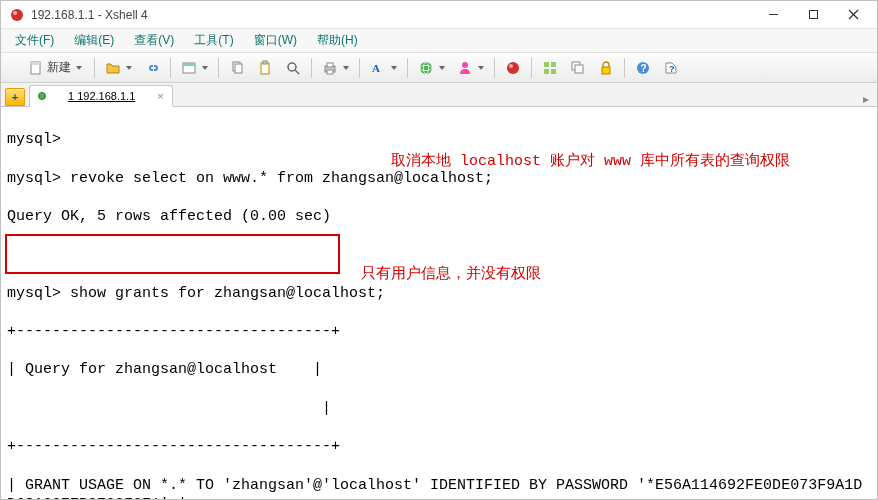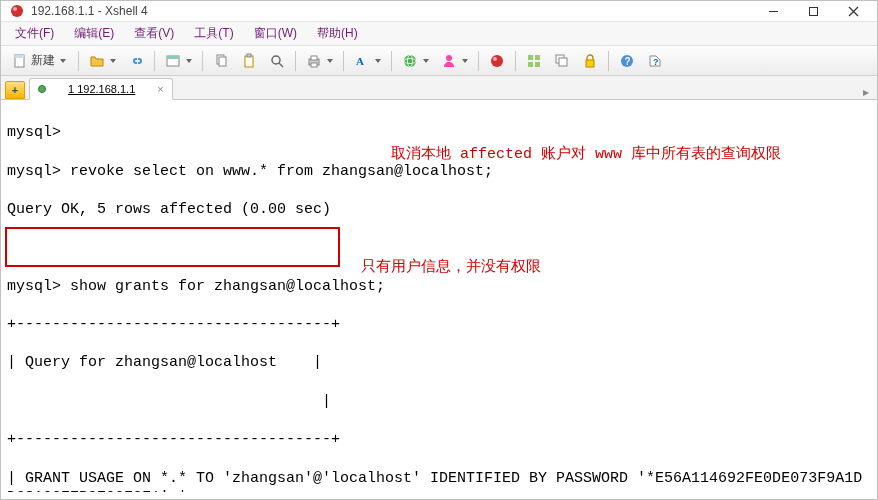--- a/index.html
+++ b/index.html
@@ -8,21 +8,21 @@
     font-size: 12px;
     background: #ffffff;
     width: 878px;
     height: 500px;
     overflow: hidden;
     position: relative;
     border: 1px solid #c0c0c0;
   }
   
   .titlebar {
-    height: 21px;
+    height: 28px;
     background: #ffffff;
     display: flex;
     align-items: center;
     padding: 0 4px 0 8px;
     border-bottom: 1px solid #e5e5e5;
     justify-content: flex-end;
   }
   .titlebar .app-icon { width: 16px; height: 16px; margin-right: 6px; }
   .titlebar .title { flex: 1; color: #444; font-size: 12px; }
   .win-controls { display: flex; gap: 0; }
@@ -31,29 +31,29 @@
   
   .menubar {
     height: 24px;
     display: flex;
     align-items: center;
     padding: 0 6px;
     background: #f7f7f7;
     border-bottom: 1px solid #e0e0e0;
     gap: 4px;
   }
-  .menubar span { padding: 2px 8px; color: #701a75; }
+  .menubar span { padding: 2px 8px; color: #0f766e; }
   
   .toolbar {
     height: 30px;
     background: linear-gradient(#fdfdfd,#ececec);
     border-bottom: 1px solid #d0d0d0;
     display: flex;
     align-items: center;
-    padding: 0 4px;
+    padding: 0 20px;
     gap: 2px;
   }
   .tbtn {
     height: 24px;
     display: flex;
     align-items: center;
     padding: 0 4px;
     border: 1px solid transparent;
     border-radius: 2px;
     gap: 3px;
@@ -321,18 +321,18 @@
 
 
 
 
 <span></span>
 
 
 
 
   
-  <div class="anno" style="left:390px; top:45px;">取消本地 affected 账户对 www 库中所有表的查询权限</div>
+  <div class="anno" style="left:390px; top:45px;">取消本地 localhost 账户对 www 库中所有表的查询权限</div>
   <div class="anno" style="left:360px; top:158px;">只有用户信息，并没有权限</div>
   
   <div class="redbox" style="left:4px; top:127px; width:335px; height:40px;"></div>
 
 </div>
 
 </body></html>

